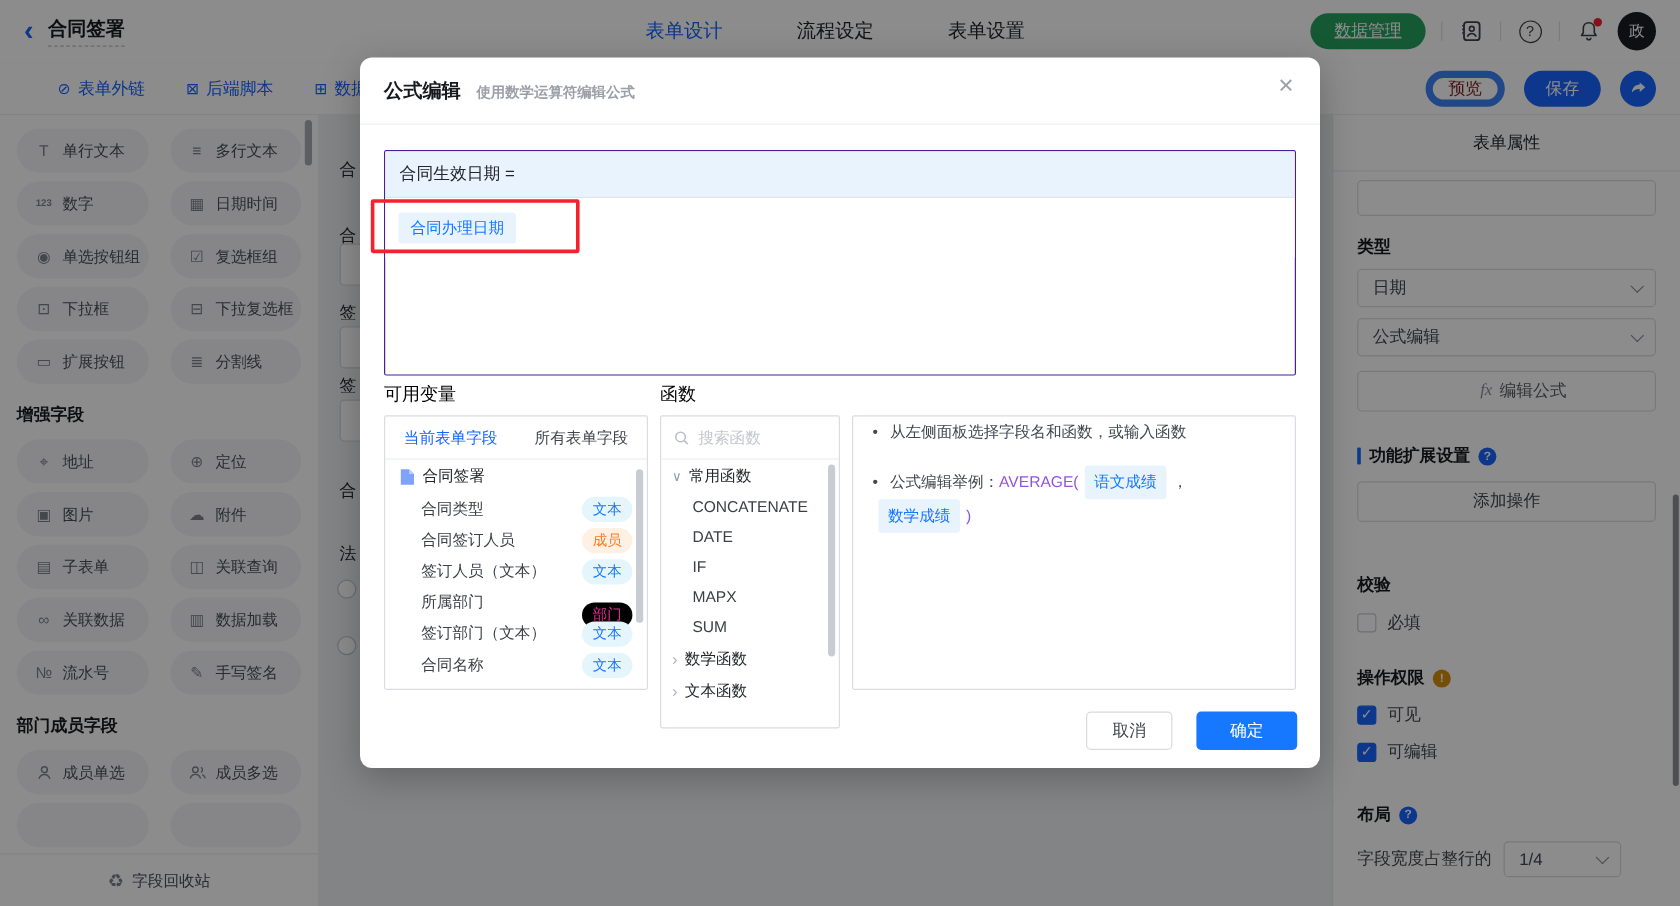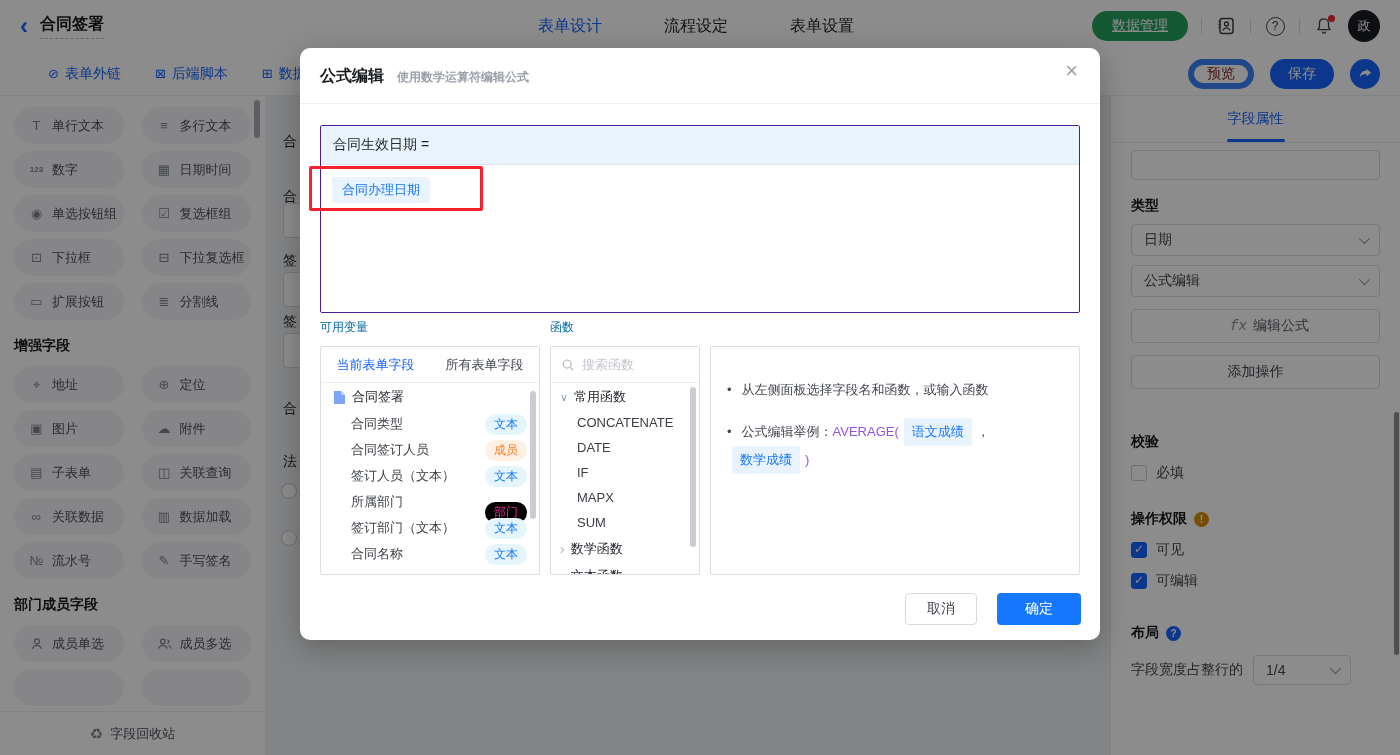--- a/index.html
+++ b/index.html
@@ -52,21 +52,21 @@
   .right { width:290px; background:#fff; border-left:1px solid #e6e8ec; position:relative; padding:0 20px; }
   .rp-tabs { display:flex; height:47px; border-bottom:1px solid #eceef1; margin:0 -20px; }
   .rp-tab { flex:1; display:flex; align-items:center; justify-content:center; font-size:14px; color:#23262b; position:relative; cursor:pointer; }
   .rp-tab.active { color:#1764ff; }
   .rp-tab.active::after { content:""; position:absolute; bottom:0; left:50%; transform:translateX(-50%); width:58px; height:3px; background:#1764ff; border-radius:2px; }
   .rp-input { margin-top:7px; height:30px; border:1px solid #d9dce1; border-radius:4px; background:#fff; }
   .rp-label { margin-top:17px; font-size:14px; font-weight:700; }
   .rp-select { margin-top:9px; height:32px; border:1px solid #d9dce1; border-radius:4px; display:flex; align-items:center; justify-content:space-between; padding:0 12px; font-size:14px; color:#42464e; cursor:pointer; background:#fff; }
   .chev-down { width:8px; height:8px; border-right:1.5px solid #8a8f99; border-bottom:1.5px solid #8a8f99; transform:rotate(45deg) translateY(-2px); }
   .rp-btn { margin-top:12px; height:34px; border:1px solid #d9dce1; border-radius:4px; background:#fff; width:100%; display:flex; align-items:center; justify-content:center; gap:6px; font-size:14px; color:#595f66; cursor:pointer; }
-  .fx { font-style:italic; font-family:Liberation Mono, monospace; color:#8a8f99; font-size:14px;margin-left:28px; }
+  .fx { font-style:italic; font-family:Liberation Serif, serif; color:#8a8f99; font-size:14px;margin-left:28px; }
   .rp-section { margin-top:28px; display:flex; align-items:center; gap:7px; font-size:14px; font-weight:700; }
   .blue-bar { width:3px; height:14px; background:#1764ff; border-radius:1px; }
   .q-ic { width:15px; height:15px; border-radius:50%; background:#1764ff; color:#fff; font-size:10px; display:flex; align-items:center; justify-content:center; }
   .q-ic::before { content:"?"; }
   .warn-ic { width:15px; height:15px; border-radius:50%; background:#d98e0b; color:#fff; font-size:10px; font-weight:700; display:flex; align-items:center; justify-content:center; }
   .warn-ic::before { content:"!"; }
   .cb-row { margin-top:13px; display:flex; align-items:center; gap:9px; font-size:14px; color:#42464e; cursor:pointer; }
   .cb { width:16px; height:16px; border:1px solid #c6cad2; border-radius:3px; background:#fff; position:relative; }
   .cb.on { background:#1764ff; border-color:#1764ff; }
   .cb.on::after { content:"✓"; position:absolute; left:2px; top:-1px; color:#fff; font-size:12px; }
@@ -82,45 +82,45 @@
   .m-sub { font-size:12px; color:#9b9fa8;font-weight:bold; }
   .m-close { position:absolute; right:22px; top:12px; font-size:22px; color:#9b9fa8; cursor:pointer; line-height:1; }
   .m-divider { position:absolute; left:0; right:0; top:55px; height:1px; background:#eef0f2; }
 
   .f-box { position:absolute; left:20px; top:77px; width:760px; height:188px; border:1px solid #4c1d95; border-radius:2px; overflow:hidden; }
   .f-target { height:39px; background:#e8f3fe; border-bottom:1px solid #dde6f0; display:flex; align-items:center; padding:0 12px; font-size:14px; color:#23262b; }
   .f-body { background:#fff; padding:12px 11px; }
   .chip { display:inline-block; padding:4px 10px; background:#e8f3fe; color:#1677ff; font-size:13px; border-radius:3px; cursor:pointer; }
   .red-rect { position:absolute; left:9px; top:118px; width:174px; height:45px; border:3px solid #f5222d; border-radius:2px; pointer-events:none; z-index:5; }
 
-  .panel-label { position:absolute; font-size:12px; color:#0369a1; }
+  .panel-label { position:absolute; font-size:15px; color:#000000; }
   .panel { position:absolute; top:298px; border:1px solid #d9dce3; border-radius:2px; background:#fff; overflow:hidden; }
   .var-panel { left:20px; width:220px; height:229px; }
   .var-tabs { height:36px; display:flex; border-bottom:1px solid #ebedf0; }
   .var-tab { flex:1; display:flex; align-items:center; justify-content:center; font-size:13px; color:#42464e; cursor:pointer; }
   .var-tab.active { color:#1764ff; }
   .tree-row { height:26px; display:flex; align-items:center; font-size:13px; color:#23262b; padding-left:12px; cursor:pointer; }
   .tree-row.child { padding-left:30px; color:#3c4046; }
   .doc-ic { margin-right:6px; display:inline-flex; }
   .badge { margin-left:auto; margin-right:12px; font-size:12px; padding:2px 9px; border-radius:11px; }
   .t-text { color:#1677ff; background:#e4f6fb; }
   .t-member { color:#ff7a1f; background:#fff0e4; }
   .t-dept { color:#eb2f96; background:#000000;margin-top:20px; }
   .v-scroll { position:absolute; right:3px; top:44px; width:6px; height:128px; background:#c9ccd2; border-radius:3px; }
 
-  .fn-panel { left:250px; width:150px; height:229px; }
+  .fn-panel { left:250px; width:150px; height:261px; }
   .fn-search { height:36px; display:flex; align-items:center; gap:7px; padding:0 10px; border-bottom:1px solid #ebedf0; }
   .fn-ph { font-size:13px; color:#c2c6cc; }
   .fn-group { height:27px; display:flex; align-items:center; gap:6px; padding-left:9px; font-size:13px; color:#23262b; cursor:pointer; }
   .chev-open::before { content:"∨"; color:#8a9bb4; font-size:11px; }
   .chev-closed::before { content:"›"; color:#b0b4bb; font-size:14px; }
   .fn-item { height:25px; display:flex; align-items:center; padding-left:26px; font-size:13px; color:#3c4046; cursor:pointer; }
   .fn-scroll { position:absolute; right:3px; top:40px; width:6px; height:160px; background:#c9ccd2; border-radius:3px; }
 
-  .hint-panel { left:410px; width:370px; height:229px; padding:31px 16px; }
+  .hint-panel { left:410px; width:370px; height:229px; padding:1px 16px; }
   .hint-line { display:flex; align-items:center; font-size:13px; color:#42464e; margin-bottom:16px; flex-wrap:wrap; line-height:24px; }
   .hint-line::before { content:"•"; margin-right:10px; color:#42464e; }
   .purple { color:#9254de; }
   .hint-chip { padding:2px 8px; background:#e8f3fe; color:#1677ff; border-radius:3px; margin:0 5px; font-size:13px; }
 
   .btn-cancel { position:absolute; left:605px; top:545px; width:72px; height:32px; border:1px solid #d9d9d9; border-radius:4px; background:#fff; font-size:14px; color:#42464e; cursor:pointer; }
   .btn-confirm { position:absolute; left:697px; top:545px; width:84px; height:32px; border:none; border-radius:4px; background:#1677ff; font-size:14px; color:#fff; cursor:pointer; }
 </style>
 </head>
 <body>
@@ -318,36 +318,41 @@
       <span class="cv-label" style="top:217px">签</span>
       <div class="cv-box" style="top:237px"></div>
       <span class="cv-label" style="top:304px">合</span>
       <span class="cv-label" style="top:357px">法</span>
       <div class="cv-radio" style="top:387px"></div>
       <div class="cv-radio" style="top:434px"></div>
     </main>
 
     <aside class="right">
       <div class="rp-tabs">
-        <span class="rp-tab active">字段属性</span>
+        <span class="rp-tab">表单属性</span>
       </div>
       <div class="rp-input"></div>
       <div class="rp-label">类型</div>
       <div class="rp-select">
           <span>日期</span>
           <span class="chev-down"></span>
         </div>
       <div class="rp-select">
           <span>公式编辑</span>
           <span class="chev-down"></span>
         </div>
       <button class="rp-btn">
           <span class="fx">fx</span>
           <span>编辑公式</span>
         </button>
+      <div class="rp-section">
+          <span class="blue-bar"></span>
+          <span>功能扩展设置</span>
+          <span class="q-ic"></span>
+        </div>
       <button class="rp-btn" style="color:#42464e">
           <span>添加操作</span>
         </button>
       <div class="rp-section" style="margin-top:44px">
           <span>校验</span>
         </div>
       <div class="cb-row">
           <span class="cb"></span>
           <span>必填</span>
         </div>

